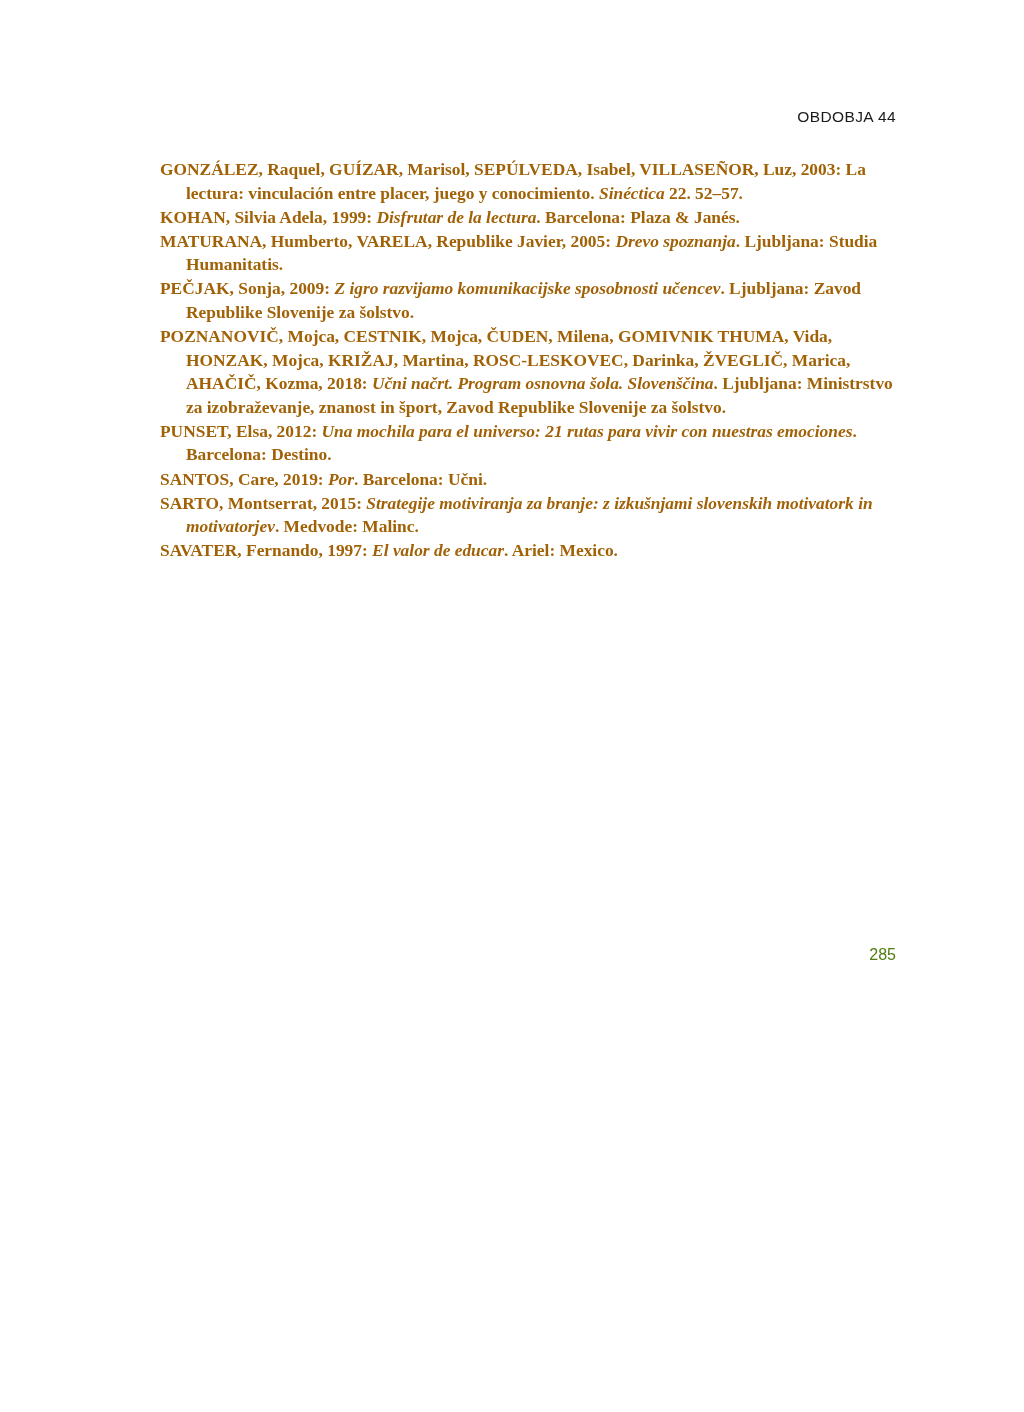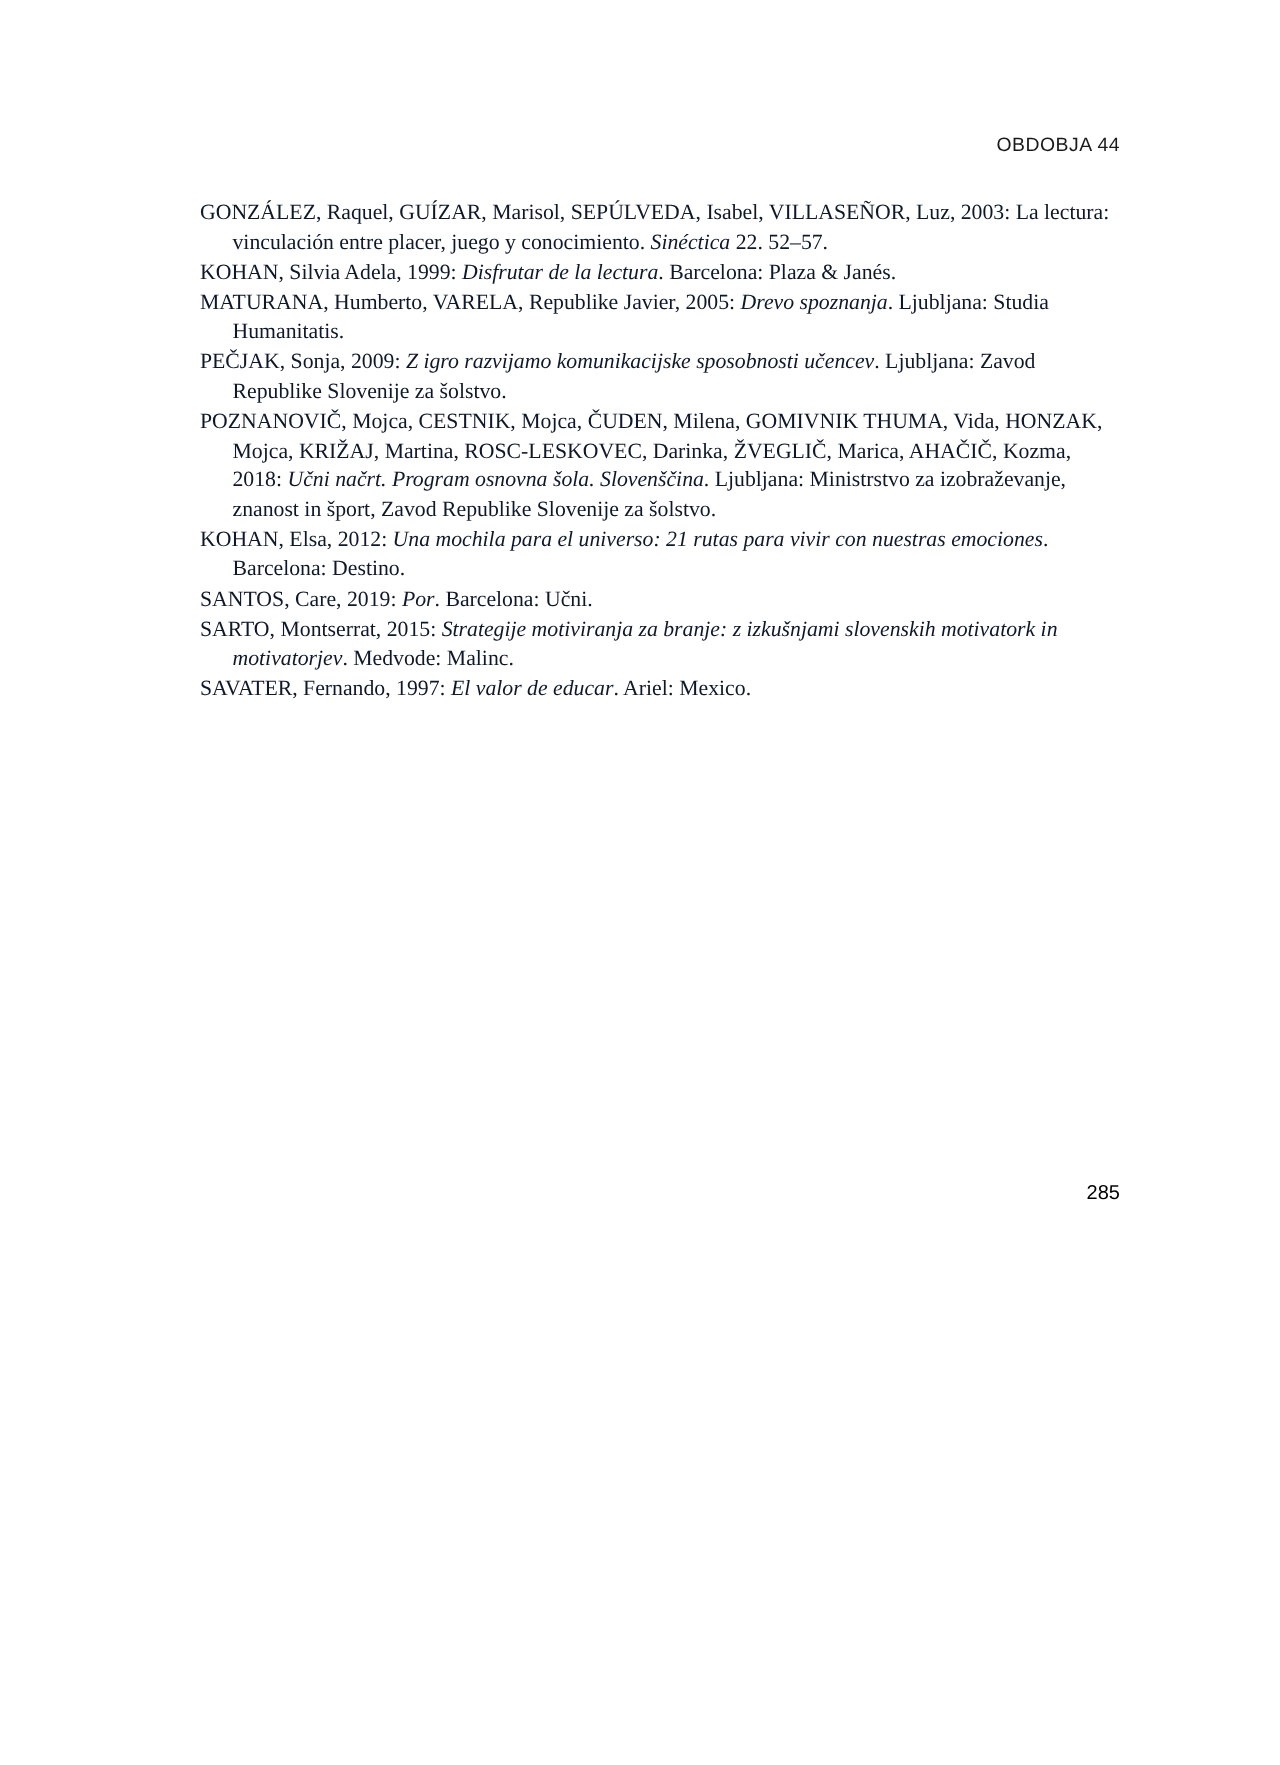--- a/index.html
+++ b/index.html
@@ -39,48 +39,49 @@
     left: 160px;
     width: 740px;
   }
   .ref {
     font-size: 17.4px;
     line-height: 1.355;
     text-indent: -26px;
     padding-left: 26px;
     margin: 0 0 0.5px 0;
     text-align: left;
-    color: #0f172a;
+    color: #a16207;
+    font-weight: bold;
   }
   .ref i {
     font-style: italic;
   }
   .page-number {
     position: absolute;
     bottom: 92px;
     right: 128px;
     font-family: "Liberation Sans", sans-serif;
     font-size: 16px;
-    color: #000000;
+    color: #4d7c0f;
   }
 </style>
 </head>
 <body>
 
 <div class="page">
 
   <div class="running-head">OBDOBJA 44</div>
 
   <div class="biblio">
       <p class="ref"><span>GONZÁLEZ, Raquel, GUÍZAR, Marisol, SEPÚLVEDA, Isabel, VILLASEÑOR, Luz, 2003: La lectura: vinculación entre placer, juego y conocimiento. </span><i>Sinéctica</i><span> 22. 52–57.</span></p>
       <p class="ref"><span>KOHAN, Silvia Adela, 1999: </span><i>Disfrutar de la lectura</i><span>. Barcelona: Plaza &amp; Janés.</span></p>
       <p class="ref"><span>MATURANA, Humberto, VARELA, Republike Javier, 2005: </span><i>Drevo spoznanja</i><span>. Ljubljana: Studia Humanitatis.</span></p>
       <p class="ref"><span>PEČJAK, Sonja, 2009: </span><i>Z igro razvijamo komunikacijske sposobnosti učencev</i><span>. Ljubljana: Zavod Republike Slovenije za šolstvo.</span></p>
       <p class="ref"><span>POZNANOVIČ, Mojca, CESTNIK, Mojca, ČUDEN, Milena, GOMIVNIK THUMA, Vida, HONZAK, Mojca, KRIŽAJ, Martina, ROSC-LESKOVEC, Darinka, ŽVEGLIČ, Marica, AHAČIČ, Kozma, 2018: </span><i>Učni načrt. Program osnovna šola. Slovenščina</i><span>. Ljubljana: Ministrstvo za izobraževanje, znanost in šport, Zavod Republike Slovenije za šolstvo.</span></p>
-      <p class="ref"><span>KOHAN, Elsa, 2012: </span><i>Una mochila para el universo: 21 rutas para vivir con nuestras emociones</i><span>. Barcelona: Destino.</span></p>
+      <p class="ref"><span>PUNSET, Elsa, 2012: </span><i>Una mochila para el universo: 21 rutas para vivir con nuestras emociones</i><span>. Barcelona: Destino.</span></p>
       <p class="ref"><span>SANTOS, Care, 2019: </span><i>Por</i><span>. Barcelona: Učni.</span></p>
       <p class="ref"><span>SARTO, Montserrat, 2015: </span><i>Strategije motiviranja za branje: z izkušnjami slovenskih motivatork in motivatorjev</i><span>. Medvode: Malinc.</span></p>
       <p class="ref"><span>SAVATER, Fernando, 1997: </span><i>El valor de educar</i><span>. Ariel: Mexico.</span></p>
     </div>
 
   <div class="page-number">285</div>
 
 </div>
 
 </body></html>

